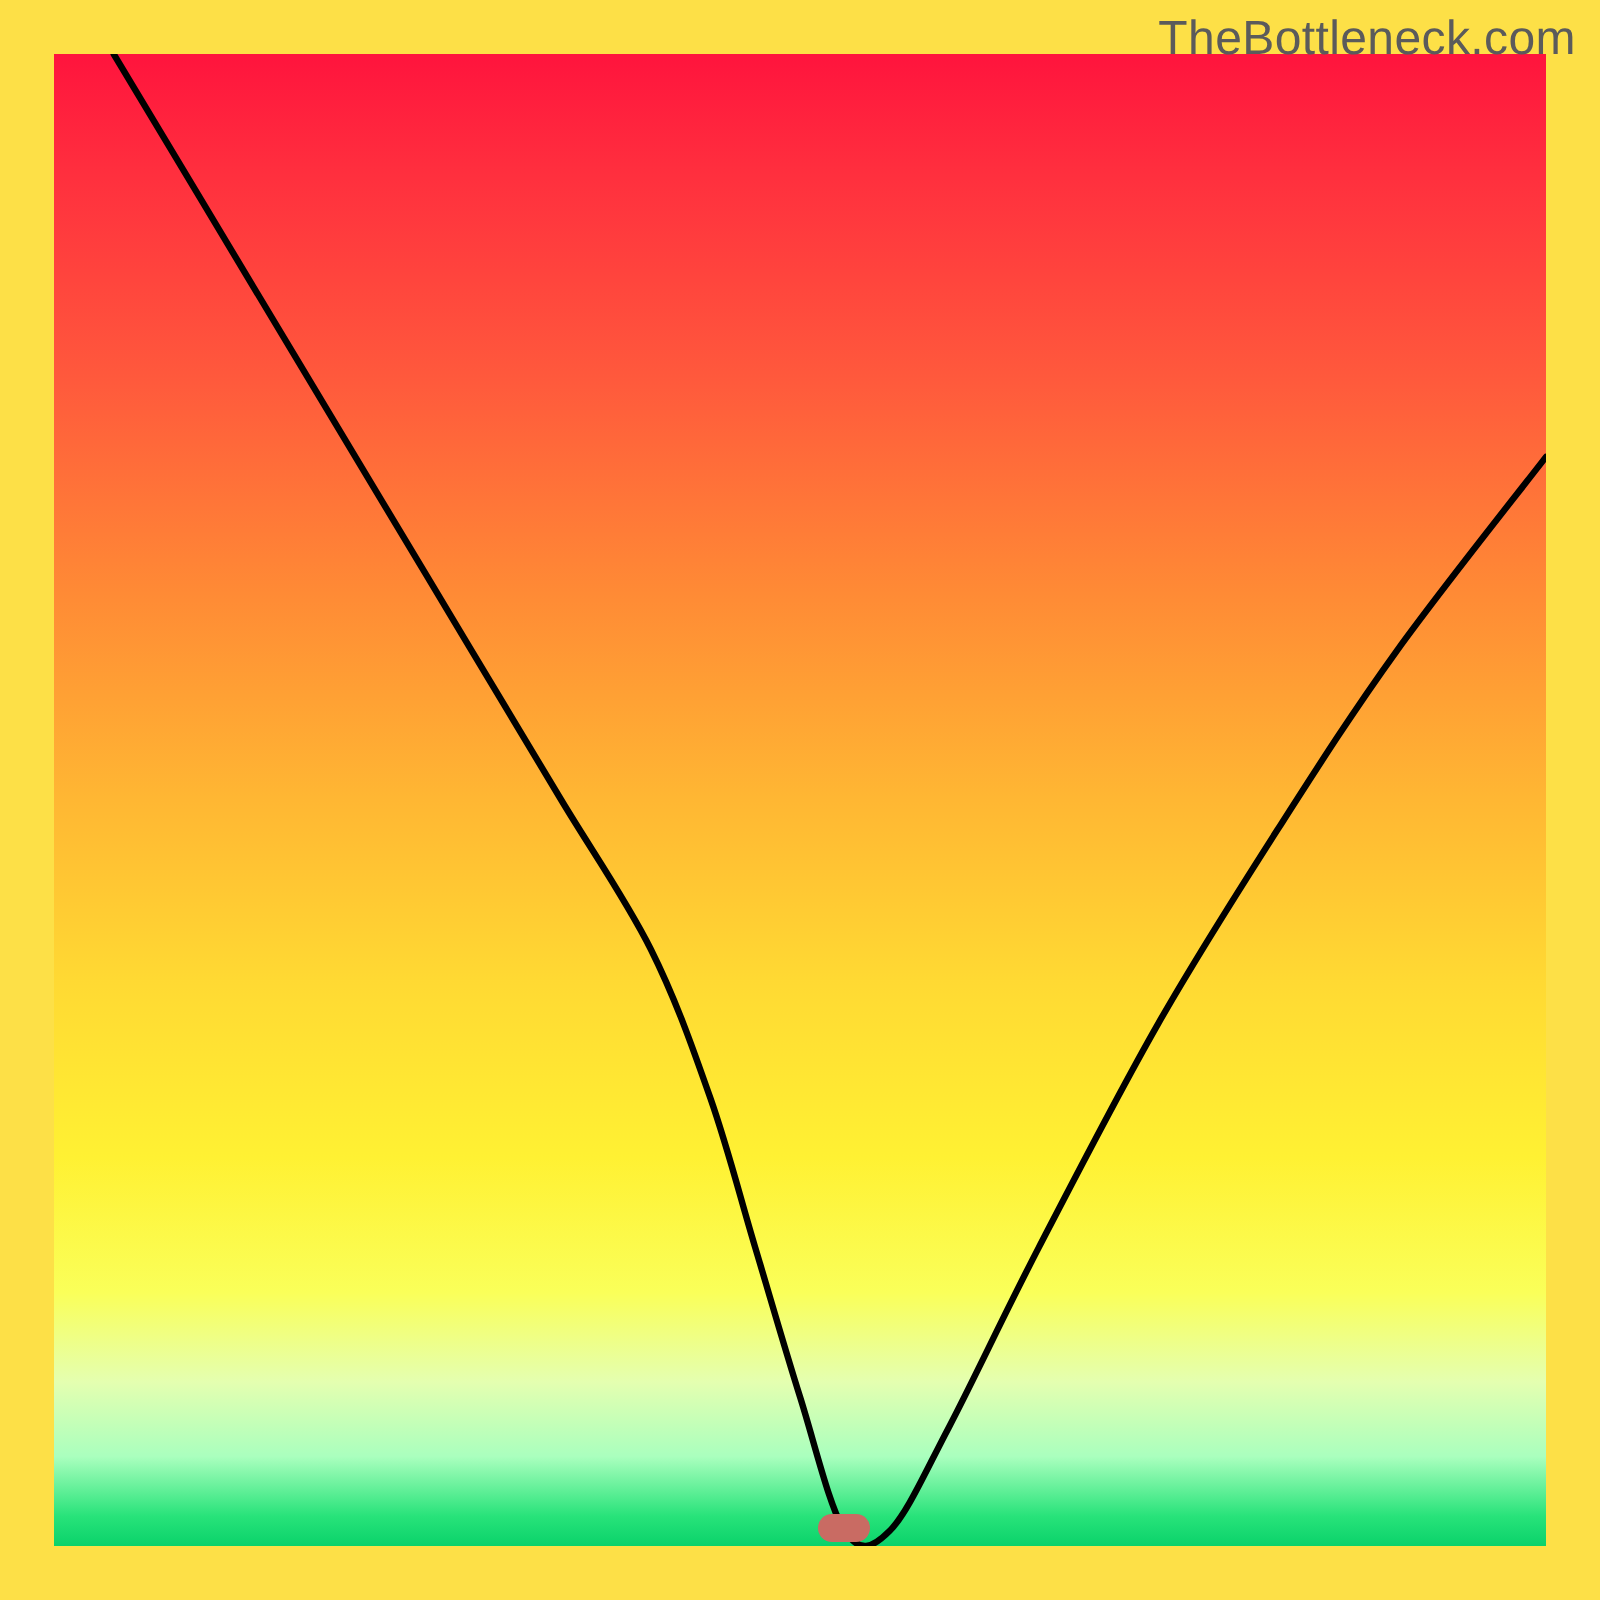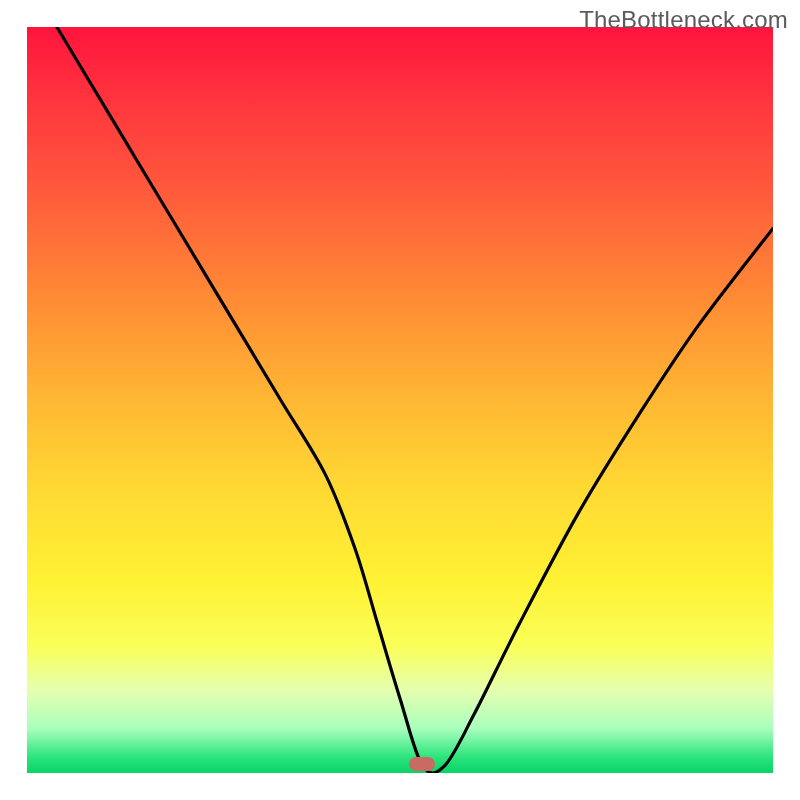--- a/index.html
+++ b/index.html
@@ -8,21 +8,21 @@
     width: 800px;
     height: 800px;
     background: #000;
     overflow: hidden;
     font-family: Arial, Helvetica, sans-serif;
   }
   .frame {
     position: relative;
     width: 800px;
     height: 800px;
-    background: #ffffff;
+    background: #fde047;
   }
   .watermark {
     position: absolute;
     top: 6px;
     right: 12px;
     color: #5b5b5b;
     font-size: 24px;
     font-weight: 400;
     letter-spacing: 0.2px;
     z-index: 10;

